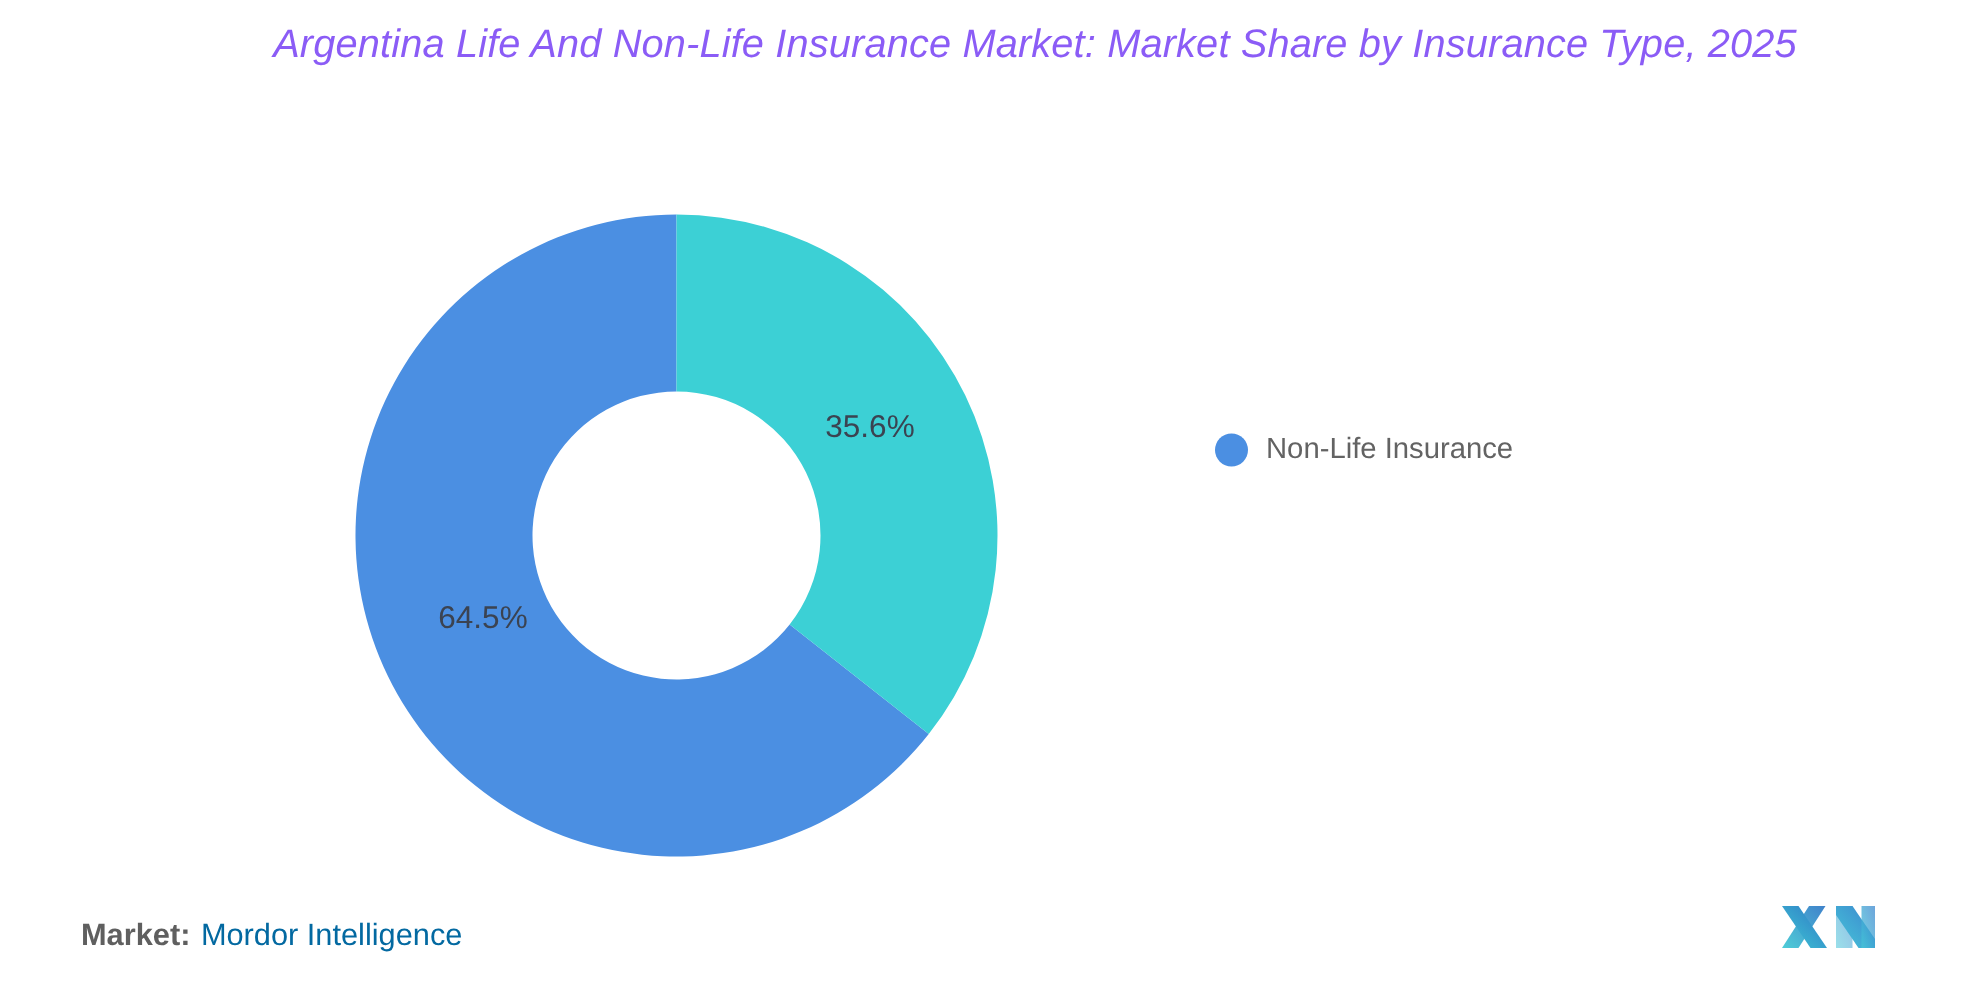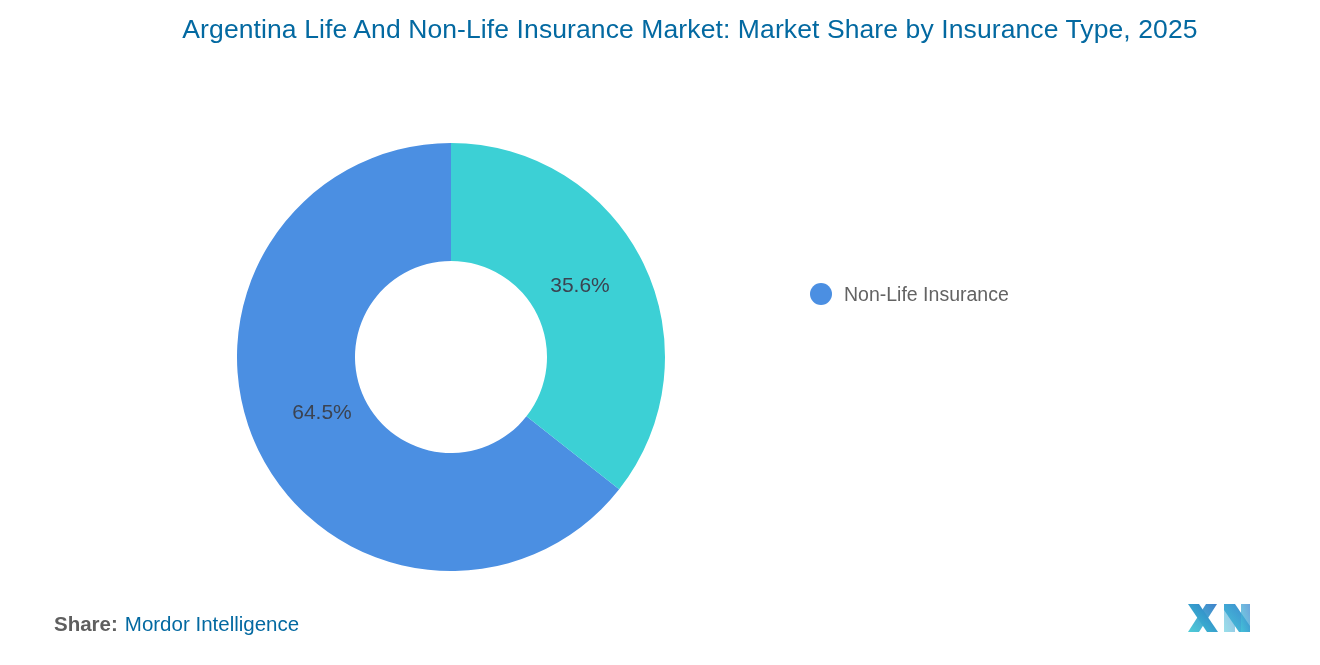--- a/index.html
+++ b/index.html
@@ -48,20 +48,21 @@
 
   
   #legend {
     position: absolute;
     left: 810px;
     top: 283px;
     width: 320px;
   }
   .legend-row {
     display: flex;
+    align-items: center;
     height: 33px;
   }
   .legend-dot {
     width: 22px;
     height: 22px;
     border-radius: 50%;
     flex: 0 0 22px;
   }
   .legend-label {
     margin-left: 12px;
@@ -88,21 +89,21 @@
     left: 1186px;
     top: 600px;
     width: 66px;
     height: 36px;
   }
   #brand-logo svg { display: block; width: 66px; height: 36px; }
 </style>
 </head>
 <body style="background: rgb(255, 255, 255);">
 
-<div id="chart-title" style="color: #0369a1;">Argentina Life And Non-Life Insurance Market: Market Share by Insurance Type, 2025</div>
+<div id="chart-title" style="color: #8b5cf6; font-style: italic;">Argentina Life And Non-Life Insurance Market: Market Share by Insurance Type, 2025</div>
 
 <div id="donut-wrap">
   <svg id="donut-svg" viewBox="0 0 430 442" xmlns="http://www.w3.org/2000/svg">
 
     <path id="slice-non-life" fill="#4b8fe2" d="M 383.17 353.34 A 214 214 0 1 1 215.00 7.00 L 215.00 125.00 A 96 96 0 1 0 290.44 280.37 Z"></path>
 
     <path id="slice-life" fill="#3cd0d5" d="M 215.00 7.00 A 214 214 0 0 1 383.17 353.34 L 290.44 280.37 A 96 96 0 0 0 215.00 125.00 Z"></path>
 
     <text id="label-life" class="slice-label" x="344" y="150" text-anchor="middle" dominant-baseline="middle" fill="#3b4351">35.6%</text>
 
@@ -111,21 +112,21 @@
 </div>
 
 <div id="legend">
   <div class="legend-row">
     <span class="legend-dot" id="legend-dot-0" style="background: rgb(75, 143, 226);"></span>
     <span class="legend-label">Non-Life Insurance</span>
   </div>
 </div>
 
 <div id="source-line">
-  <span id="source-label">Share:</span><span id="source-value">Mordor Intelligence</span>
+  <span id="source-label">Market:</span><span id="source-value">Mordor Intelligence</span>
 </div>
 
 <div id="brand-logo">
   <svg viewBox="0 0 66 36" xmlns="http://www.w3.org/2000/svg">
     <defs>
       <linearGradient id="gradM" x1="0" y1="1" x2="1" y2="0">
         <stop offset="0%" stop-color="#3fc9d4"></stop>
         <stop offset="100%" stop-color="#2f77c6"></stop>
       </linearGradient>
       <linearGradient id="gradI" x1="0" y1="1" x2="1" y2="0">

